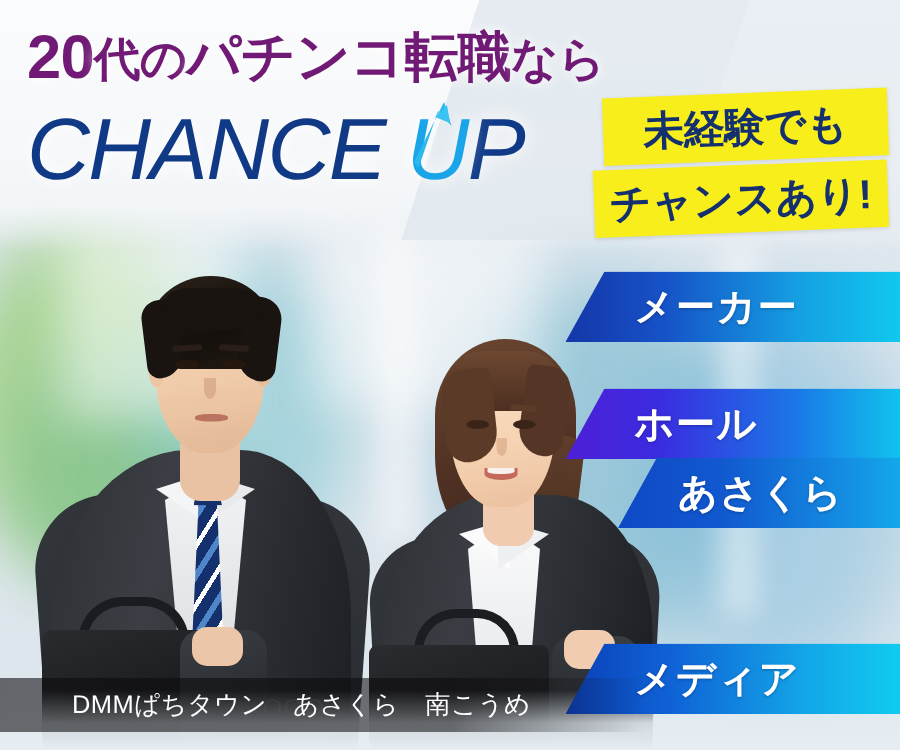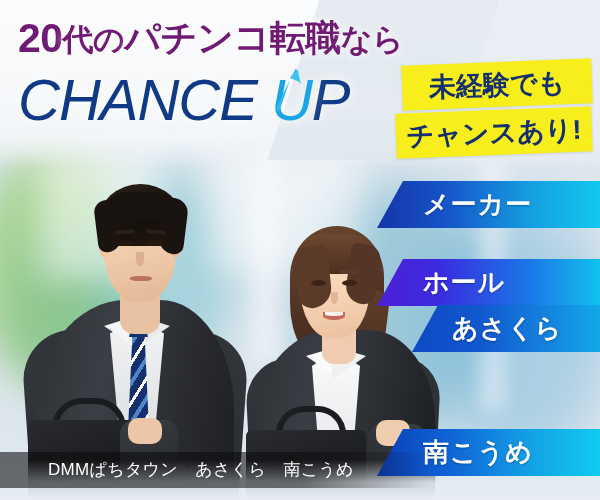--- a/index.html
+++ b/index.html
@@ -311,19 +311,19 @@
   <div class="cat" id="cat0">
     <span>メーカー</span>
   </div>
   <div class="cat" id="cat1">
     <span>ホール</span>
   </div>
   <div class="cat" id="cat2">
     <span>あさくら</span>
   </div>
   <div class="cat" id="cat4">
-    <span>南こうめ</span>
+    <span>メディア</span>
   </div>
 
   <div class="credit-bar"></div>
   <div class="credit-text">DMMぱちタウン　あさくら　南こうめ</div>
 
 </div>
 
 </body></html>

